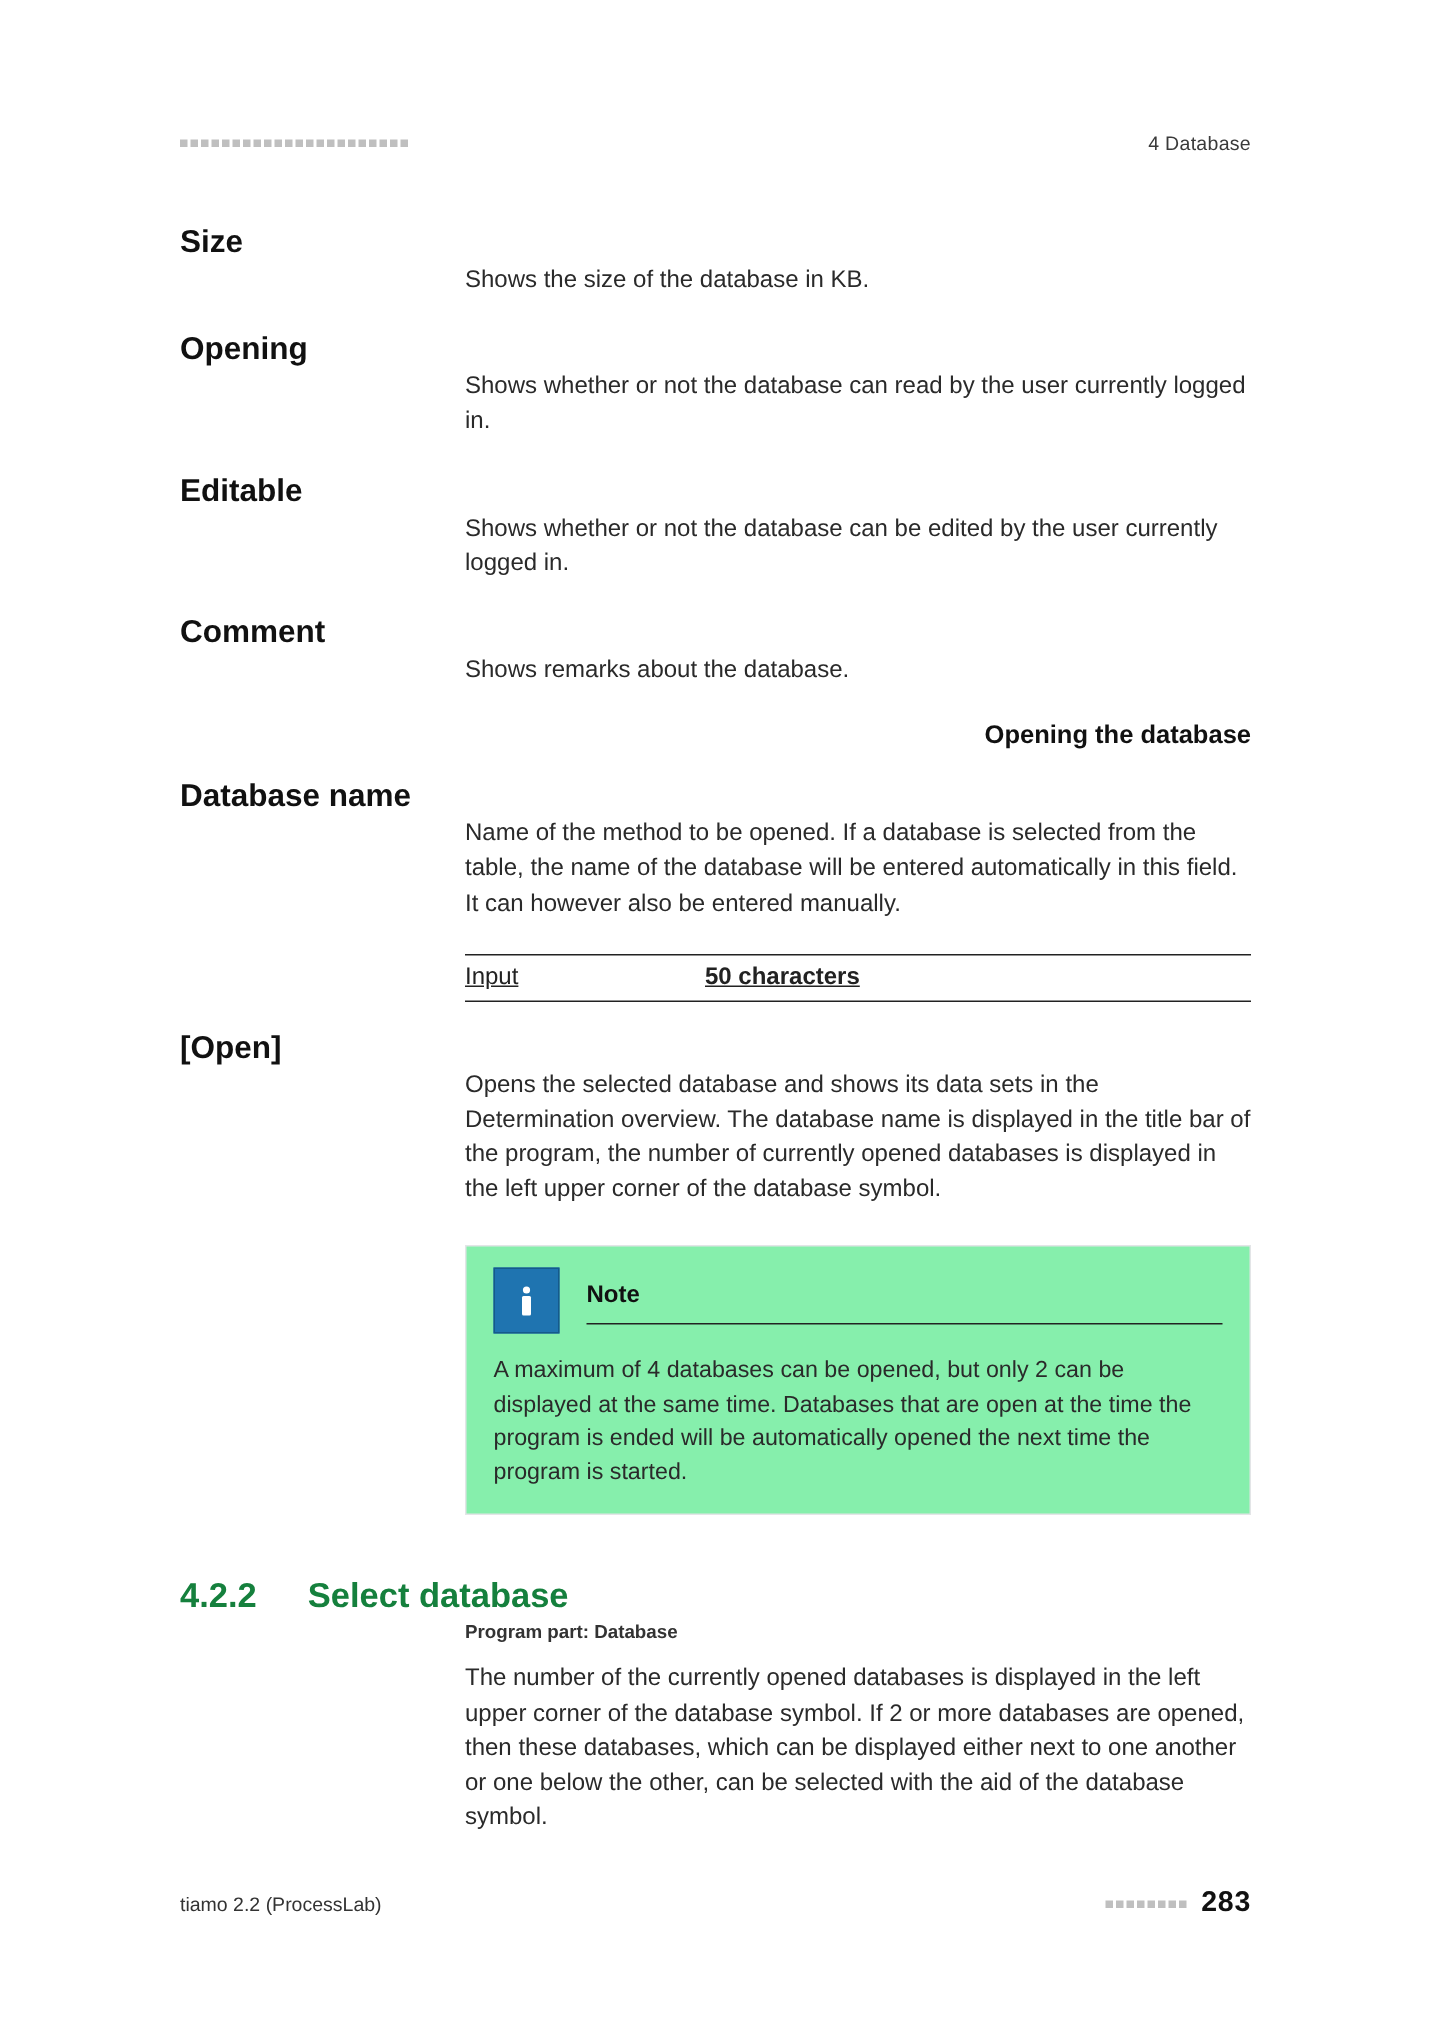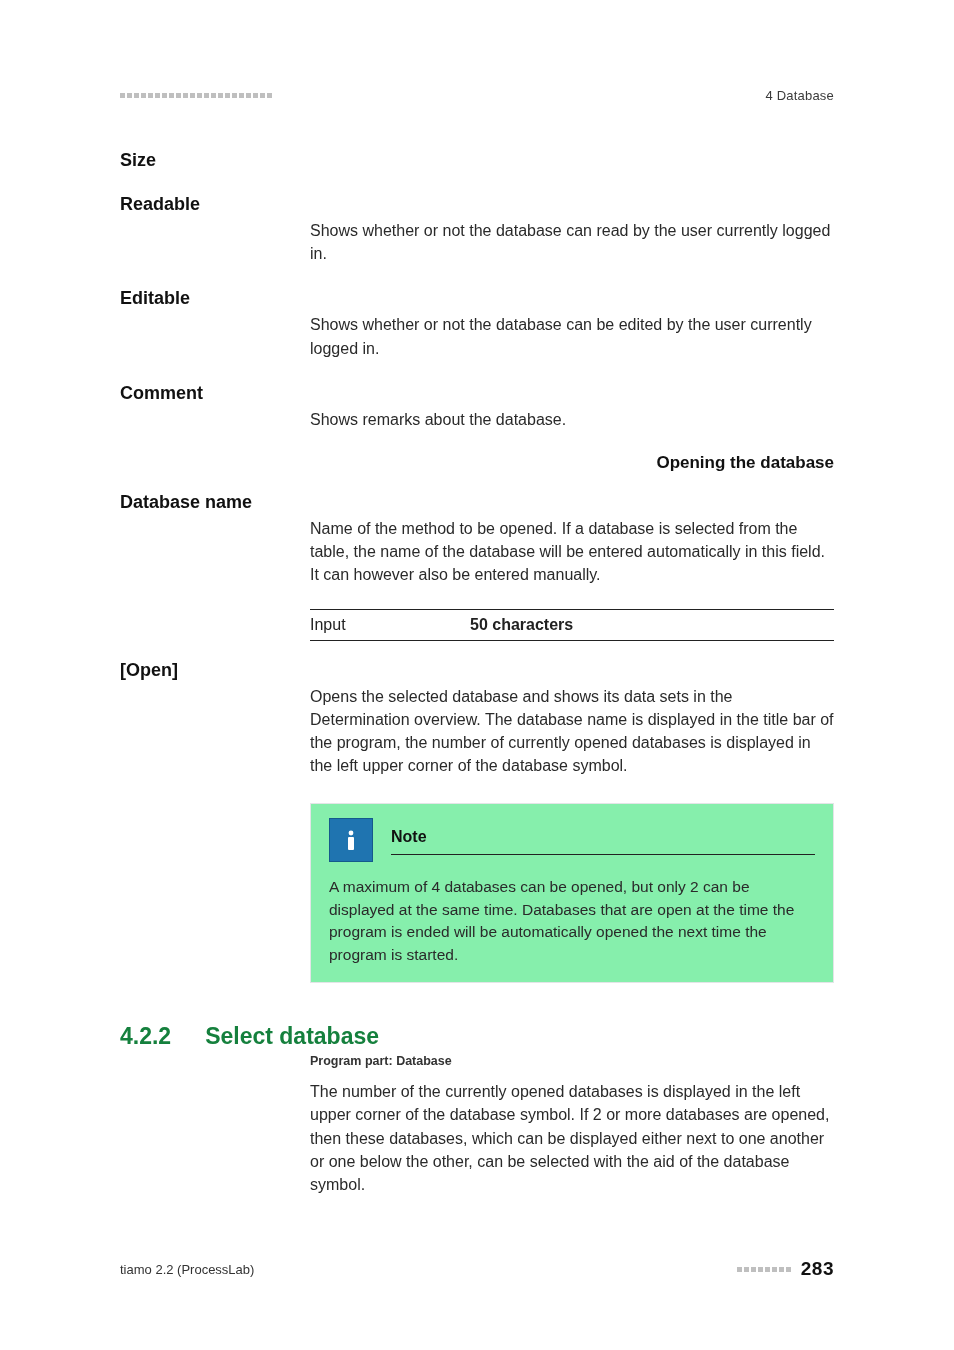--- a/index.html
+++ b/index.html
@@ -43,21 +43,21 @@
     font-size: 13px;
   }
   .entry {
     display: flex;
     align-items: flex-start;
     margin-bottom: 22px;
   }
   .term {
     flex: 0 0 190px;
     font-weight: 700;
-    font-size: 18px;
+    font-size: 21px;
     color: #111;
     padding-top: 1px;
   }
   .def {
     flex: 1;
     font-size: 16px;
     line-height: 1.45;
     color: #2a2a2a;
   }
   .def.tight {
@@ -73,20 +73,21 @@
     text-align: right;
   }
   .input-row {
     margin-left: 190px;
     margin-top: 10px;
     border-top: 1px solid #222;
     border-bottom: 1px solid #222;
     padding: 6px 0 6px 0;
     display: flex;
     font-size: 16px;
+    text-decoration: underline;
   }
   .input-row .lbl {
     flex: 0 0 160px;
   }
   .input-row .val {
     font-weight: 700;
   }
   .note-box {
     margin-left: 190px;
     margin-top: 26px;
@@ -215,24 +216,25 @@
         <span class="sq"></span>
         <span class="sq"></span>
         <span class="sq"></span>
         <span class="sq"></span>
     </div>
     <div class="header-right">4 Database</div>
   </div>
 
   <div class="entry">
     <div class="term">Size</div>
-  </div>
-
-  <div class="entry">
-    <div class="term">Readable</div>
+    <div class="def tight">Shows the size of the database in KB.</div>
+  </div>
+
+  <div class="entry">
+    <div class="term">Opening</div>
     <div class="def tight">Shows whether or not the database can read by the user currently logged in.</div>
   </div>
 
   <div class="entry">
     <div class="term">Editable</div>
     <div class="def tight">Shows whether or not the database can be edited by the user currently logged in.</div>
   </div>
 
   <div class="entry">
     <div class="term">Comment</div>

